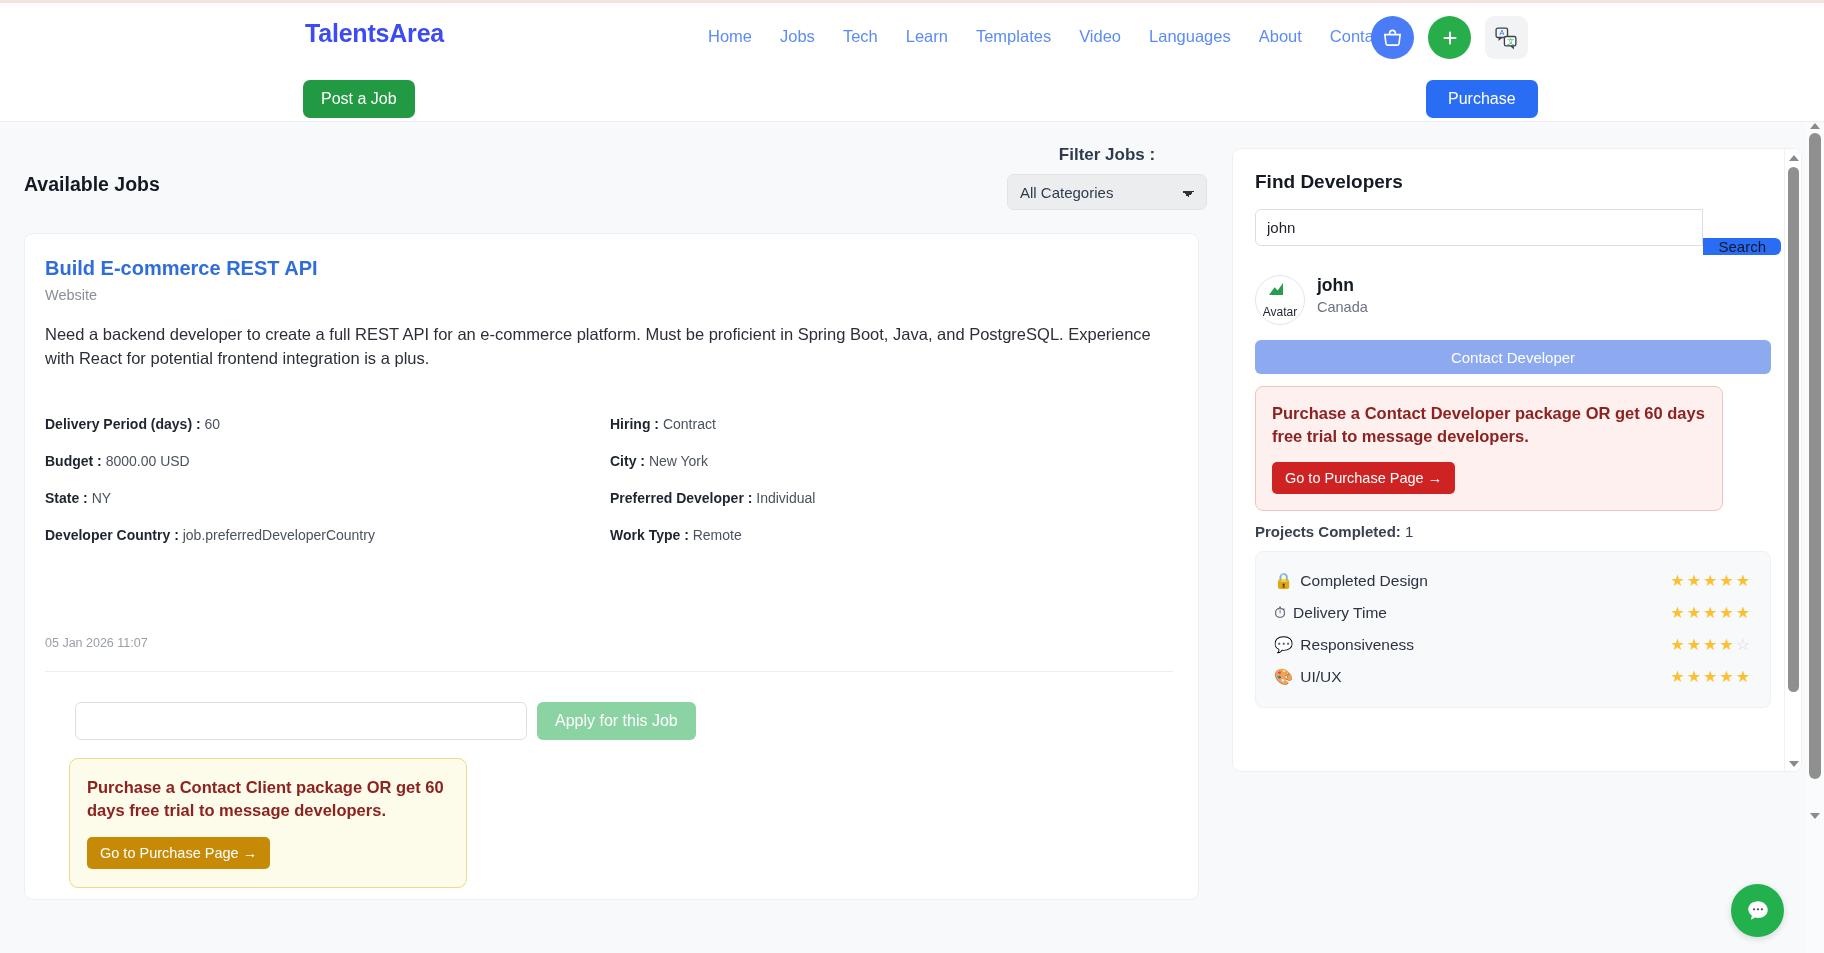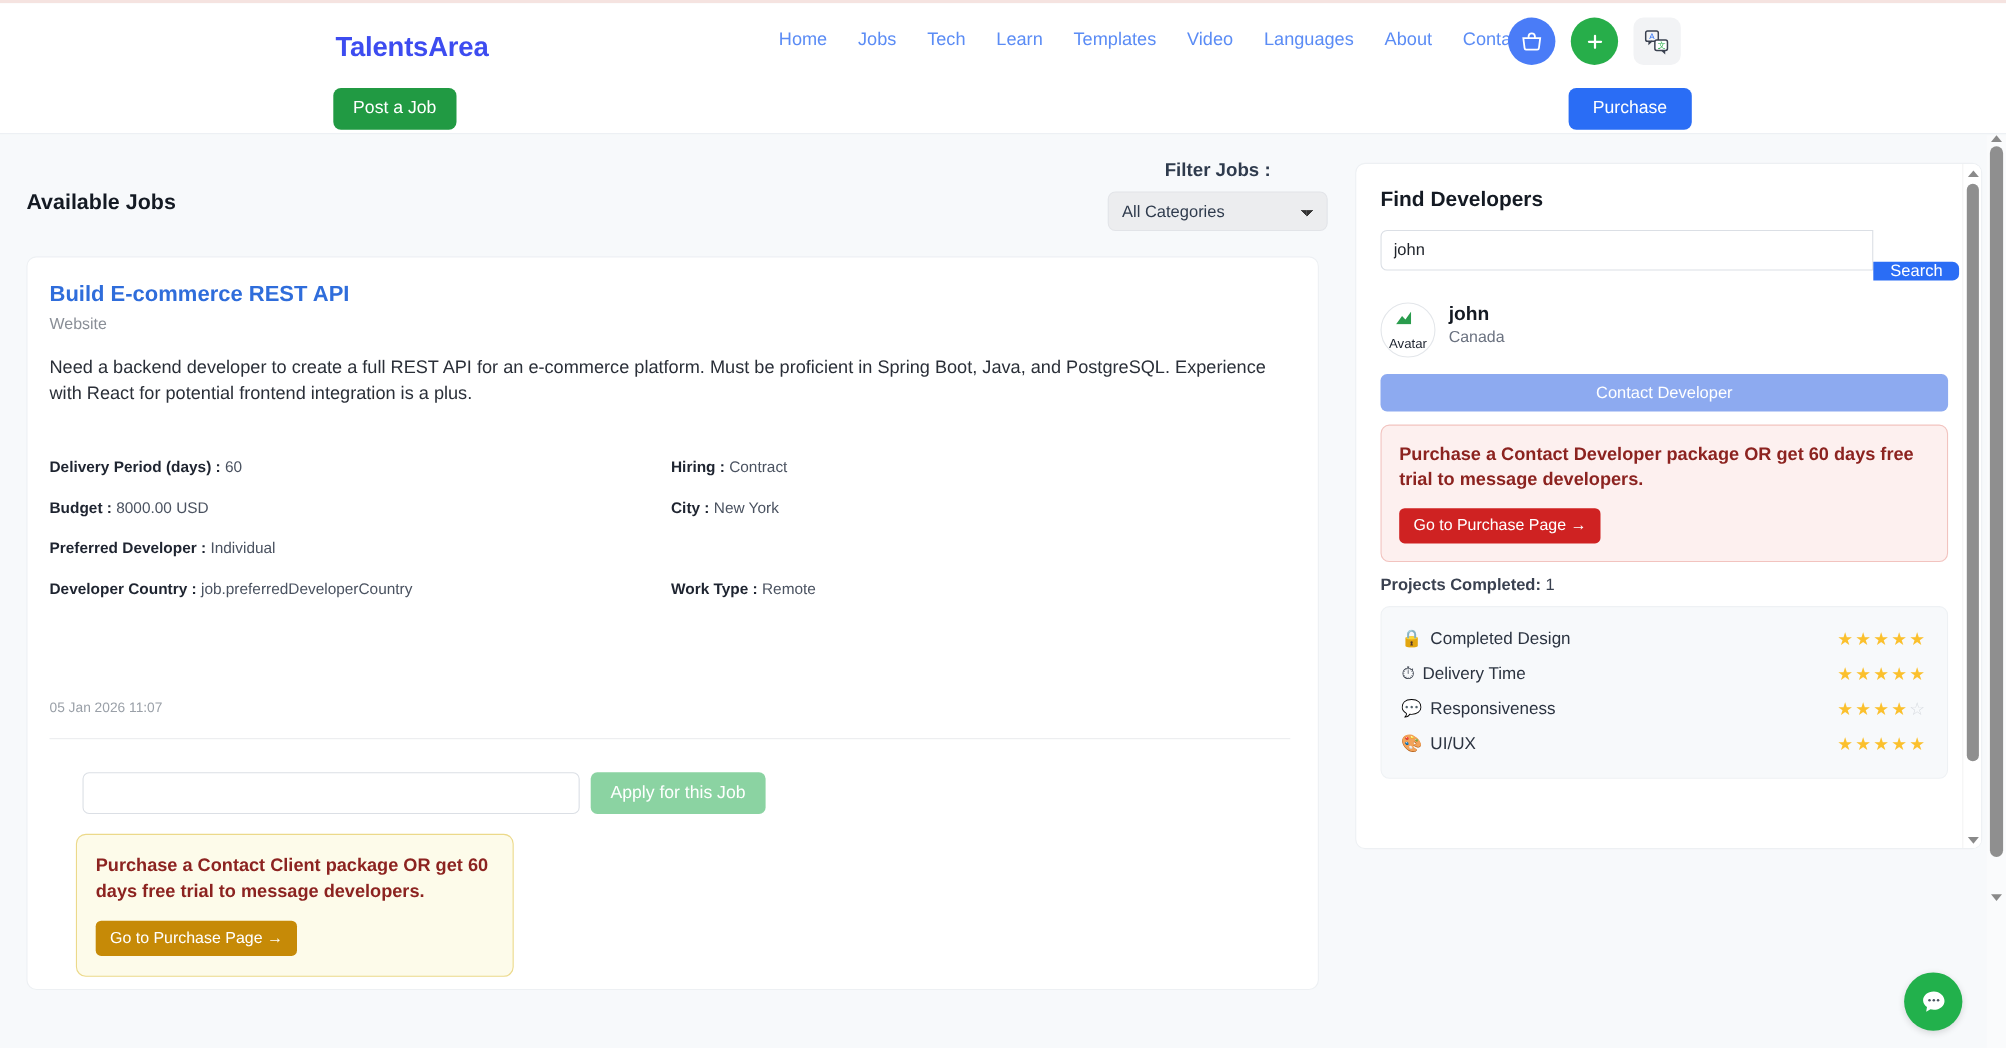--- a/index.html
+++ b/index.html
@@ -20,21 +20,21 @@
   }
 
   
   .header {
     position: absolute; top: 3px; left: 0;
     width: 1824px; height: 119px;
     background: #ffffff;
     border-bottom: 1px solid #eceff3;
   }
   .brand {
-    position: absolute; left: 305px; top: 26px;
+    position: absolute; left: 305px; top: 16px;
     font-size: 25px; font-weight: bold;
     color: #3d4cf0; letter-spacing: -0.2px;
   }
   .nav {
     position: absolute; left: 700px; top: 24px;
     display: flex; align-items: center; gap: 0px;
   }
   .nav a {
     color: #5b8cf5; text-decoration: none;
     font-size: 16.5px; padding: 0 14px;
@@ -211,21 +211,21 @@
   }
   .search-row { display: flex; gap: 0px; align-items: stretch; }
   .search-input {
     width: 472px; height: 37px;
     border: 1px solid #dbdfe5; border-radius: 6px 0 0 6px;
     font-size: 15px; padding: 0 11px;
     font-family: "Liberation Sans", sans-serif;
     color: #20242b;
   }
   .search-btn {
-    background: #2a6df5; color: #ffffff;
+    background: #2a6df5; color: #0f172a;
     border: none; border-radius: 0 6px 6px 0;
     font-size: 15px; padding: 0 15px;
     cursor: pointer;
     font-family: "Liberation Sans", sans-serif;
     margin-top: 29px;
   }
 
   .dev-result { display: flex; margin-top: 20px; gap: 12px; }
   .avatar {
     width: 50px; height: 50px; min-width: 50px;
@@ -254,21 +254,21 @@
     margin-top: 15px;
     width: 516px; height: 34px;
     background: #8daaf0; color: #fff;
     border: none; border-radius: 6px;
     font-size: 15px; cursor: pointer;
     font-family: "Liberation Sans", sans-serif;
   }
 
   .notice-red {
     margin-top: 12px;
-    width: 516px;
+    width: 468px;
     background: #fdf0ef;
     border: 1px solid #f2c3bf;
     border-radius: 8px;
     padding: 15px 16px 16px 16px;
   }
   .notice-red .ntext {
     font-size: 16.5px; font-weight: bold;
     color: #8c2320; line-height: 1.42;
     margin-bottom: 13px;
   }
@@ -443,20 +443,24 @@
           <b>Budget :</b>
           <span>8000.00 USD</span>
         </div>
         <div class="job-cell">
           <b>City :</b>
           <span>New York</span>
         </div>
       </div>
       <div class="job-row">
         <div class="job-cell">
+          <b>State :</b>
+          <span>NY</span>
+        </div>
+        <div class="job-cell">
           <b>Preferred Developer :</b>
           <span>Individual</span>
         </div>
       </div>
       <div class="job-row">
         <div class="job-cell">
           <b>Developer Country :</b>
           <span>job.preferredDeveloperCountry</span>
         </div>
         <div class="job-cell">

